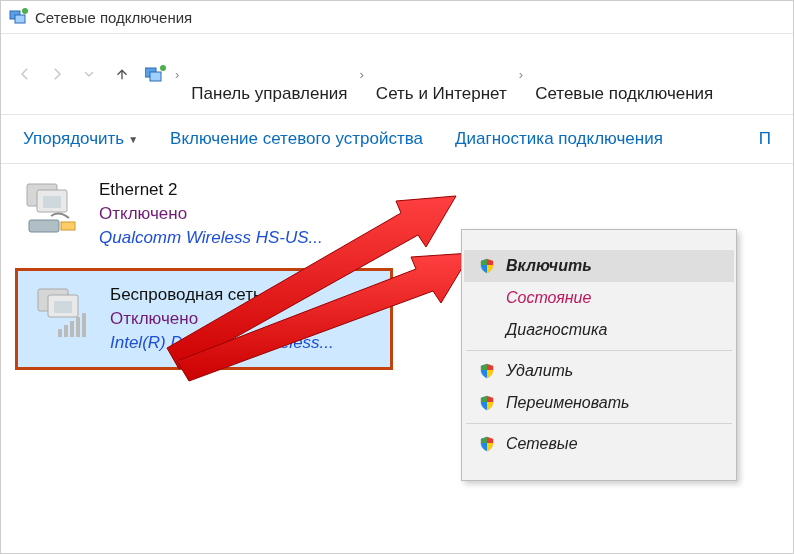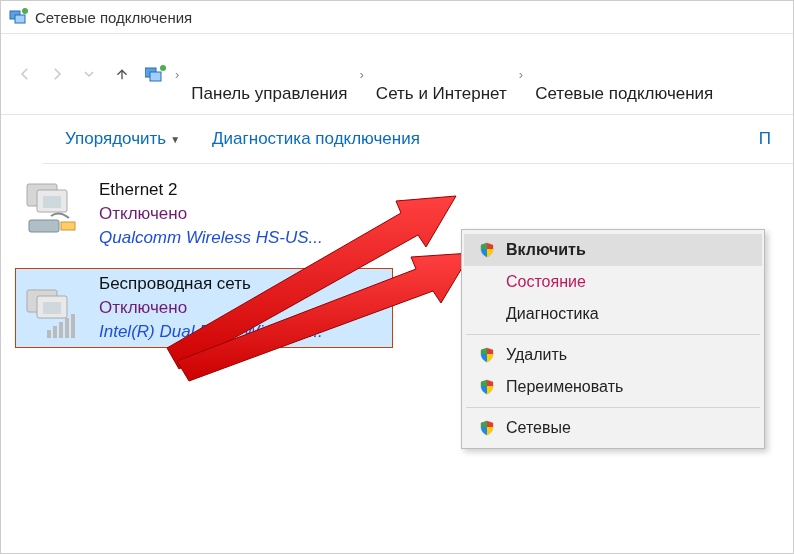--- a/index.html
+++ b/index.html
@@ -10,34 +10,34 @@
   
   .navbar { display: flex; align-items: center; padding: 8px 10px; border-top: 1px solid #e5e5e5; border-bottom: 1px solid #e5e5e5; font-size: 17px; color: #222; }
   .navbtn { width: 28px; height: 28px; display: flex; align-items: center; justify-content: center; color: #bbb; margin-right: 4px; cursor: default; }
   .navbtn.disabled { color: #ccc; }
   .uparrow { width: 22px; height: 22px; display: flex; align-items: center; justify-content: center; margin: 0 4px; }
   .breadcrumb { display: flex; align-items: center; gap: 4px; margin-left: 8px; }
   .breadcrumb .sep { color: #888; font-size: 13px; padding: 0 4px; }
   .breadcrumb .crumb { padding: 2px 4px; margin-top: 40px; }
   .ncpa-icon { width: 22px; height: 20px; display: inline-block; }
   
-  .toolbar { display: flex; align-items: center; padding: 14px 22px; border-bottom: 1px solid #e5e5e5; font-size: 17px; color: #0a6cbf; gap: 32px; margin-left: 42px; }
+  .toolbar { display: flex; align-items: center; padding: 14px 22px; border-bottom: 1px solid #e5e5e5; font-size: 17px; color: #0a6cbf; gap: 32px; }
   .toolbar .tool { display: flex; align-items: center; gap: 4px; cursor: default; }
   .toolbar .dropdown-caret { font-size: 10px; color: #555; }
   
   .content { position: relative; padding: 10px 14px; display: flex; gap: 14px; flex-wrap: wrap; }
   .adapter { display: flex; align-items: flex-start; width: 378px; padding: 6px; gap: 10px; font-size: 17px; cursor: default; }
-  .adapter.selected { background: #cde8ff; border: 1px solid #c2410c; padding: 5px; align-items: flex-end; }
+  .adapter.selected { background: #cde8ff; border: 3px solid #c2410c; padding: 14px; }
   .adapter .thumb { width: 68px; height: 56px; display: flex; align-items: center; justify-content: center; }
   .adapter .info { display: flex; flex-direction: column; gap: 4px; }
   .adapter .name { color: #111; }
   .adapter .status { color: #701a75; }
   .adapter .detail { color: #1d4ed8; white-space: nowrap; overflow: hidden; text-overflow: ellipsis; max-width: 280px; font-style: italic; }
   
-  .context-menu { position: absolute; left: 460px; top: 228px; width: 304px; background: #f2f2f2; border: 1px solid #bcbcbc; box-shadow: 3px 3px 6px rgba(0,0,0,0.2); font-size: 16px; padding: 4px 2px; z-index: 20; }
+  .context-menu { position: absolute; left: 460px; top: 228px; width: 276px; background: #f2f2f2; border: 1px solid #bcbcbc; box-shadow: 3px 3px 6px rgba(0,0,0,0.2); font-size: 16px; padding: 20px 2px; z-index: 20; font-style: italic; }
   .context-menu .item { display: flex; align-items: center; padding: 7px 14px; gap: 10px; color: #222; cursor: default; }
   .context-menu .item.highlight { background: #dedede; font-weight: 600; }
   .context-menu .item.disabled { color: #be185d; }
   .context-menu .item .mi-icon { width: 18px; height: 18px; display: flex; align-items: center; justify-content: center; }
   .context-menu hr { border: none; border-top: 1px solid #d4d4d4; margin: 4px 2px; }
   
   .arrows { position: absolute; z-index: 15; pointer-events: none; }
   
   .shield { width: 16px; height: 16px; }
 </style>
@@ -90,20 +90,23 @@
     <span class="crumb">Сеть и Интернет</span>
     <span class="sep">›</span>
     <span class="crumb">Сетевые подключения</span>
   </div>
 </div>
 
 <div class="toolbar">
   <div class="tool">
     <span>Упорядочить</span>
     <span class="dropdown-caret">▼</span>
+  </div>
+  <div class="tool">
+    <span>Включение сетевого устройства</span>
   </div>
   <div class="tool">
     <span>Диагностика подключения</span>
   </div>
   <div class="tool" style="margin-left:auto;">
     <span>П</span>
   </div>
 </div>
 
 <div class="content">

